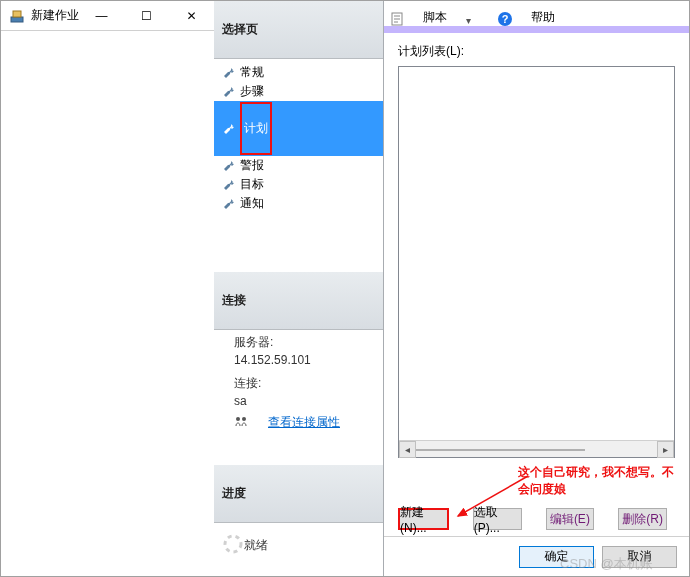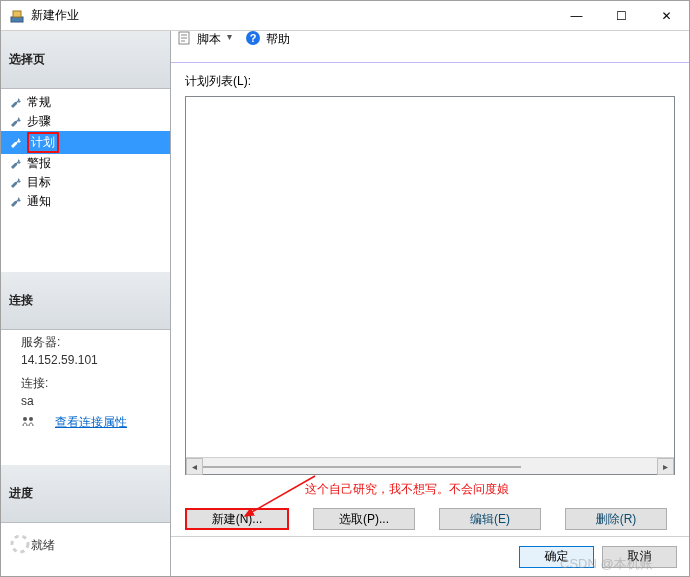--- a/index.html
+++ b/index.html
@@ -1,54 +1,54 @@
 <!DOCTYPE html>
 <html><head>
 <meta charset="utf-8">
 <style>
 * { box-sizing: border-box; margin: 0; padding: 0; font-family: "Microsoft YaHei", SimSun, Arial, sans-serif; font-size: 12px; }
 body { background: #fff; }
-.window { width: 690px; height: 577px; border: 1px solid #a0a0a0; display: flex; flex-direction: column; background: #fff; }
+.window { width: 690px; height: 577px; border: 1px solid #a0a0a0; display: flex; flex-direction: row; background: #fff; }
 .titlebar { height: 30px; display: flex; align-items: center; border-bottom: 1px solid #d0d0d0; }
 .titlebar .icon { width: 16px; height: 16px; margin: 0 6px 0 8px; display: inline-block; }
 .titlebar .title { flex: 1; }
 .titlebar .winbtns { display: flex; }
 .titlebar .winbtn { width: 45px; height: 30px; display: flex; align-items: center; justify-content: center; cursor: default; }
 .body { flex: 1; display: flex; overflow: hidden; }
 .sidebar { width: 170px; border-right: 1px solid #a8acb1; display: flex; flex-direction: column; }
 .panelhead { background: linear-gradient(#e8ecef,#d8dde2); border-bottom: 1px solid #b8bcc0; padding: 20px 8px; font-weight: bold; color: #222; }
 .navlist { padding: 4px 0; }
 .navitem { display: flex; align-items: center; padding: 1px 8px; cursor: default; color: #000; }
 .navitem .wrench { width: 14px; height: 14px; margin-right: 4px; display:inline-block; }
 .navitem.selected { background: #3399ff; color: #fff; }
-.redbox { display:inline-block; border: 2px solid #e11; padding: 0 2px; text-align: center; }
+.redbox { display:inline-block; border: 2px solid #e11; padding: 16px 2px; text-align: center; }
 .spacer { flex: 1; }
 .connblock { padding: 4px 20px; color: #333; }
 .connblock .label { margin-bottom: 2px; }
 .connblock a { color: #0066cc; text-decoration: underline; }
 .connrow { display:flex; align-items:center; gap:20px; margin-top:6px;}
 .main { flex: 1; display: flex; flex-direction: column; }
-.toolbar { height: 32px; border-bottom: 1px solid #c4b5fd; display: flex; align-items: flex-start; padding: 0 6px; gap: 6px; }
+.toolbar { height: 32px; border-bottom: 7px solid #c4b5fd; display: flex; align-items: flex-end; padding: 0 6px; gap: 19px; }
 .toolbar .scripticon { width: 14px; height: 14px; display:inline-block; }
 .toolbar .dd { font-size: 10px; color: #555; margin-right: 8px; }
 .toolbar .helpicon { width: 14px; height: 14px; background:#1e73e8; border-radius:50%; color:#fff; display:inline-flex; align-items:center; justify-content:center; font-weight:bold; font-size:11px; }
 .content { flex: 1; display: flex; flex-direction: column; padding: 10px 14px 6px 14px; min-height:0; }
 .listlabel { margin-bottom: 6px; }
 .tablewrap { flex: 1; border: 1px solid #828790; background: #fff; min-height: 0; display:flex; flex-direction:column; }
 .thead { display: flex; background: #fff; border-bottom: 1px solid #e0e0e0; }
 .thead .col { padding: 3px 6px; border-right: 1px solid #e0e0e0; color: #333; font-weight:normal; }
 .tbody { flex: 1; }
 .hscroll { height: 17px; background: #f0f0f0; border-top: 1px solid #d0d0d0; display:flex; align-items:center; }
 .hscroll .arrow { width: 17px; height: 17px; background:#e8e8e8; border:1px solid #c0c0c0; display:flex; align-items:center; justify-content:center; font-size:10px; color:#555;}
 .hscroll .track { flex:1; position:relative; }
 .hscroll .thumb { position:absolute; left:0; top:0; bottom:0; width:70%; background:#cfcfcf; border:1px solid #b0b0b0;}
-.annotation { color: #e11; margin: 6px 0 4px 120px; }
+.annotation { color: #e11; margin: 6px 0 4px 120px; font-weight: bold; }
 .btnrow { display: flex; gap: 24px; padding: 6px 8px 0 0; position:relative; }
 .btn { flex:1; height: 22px; border: 1px solid #adadad; background: #e1e1e1; display:flex; align-items:center; justify-content:center; cursor:default; }
-.btn.disabled { color: #0c4a6e; align-items: center; }
+.btn.disabled { color: #701a75; align-items: center; }
 .btn.redhl { border: 2px solid #e11; }
 .footer { height: 40px; border-top: 1px solid #d0d0d0; display: flex; align-items: center; justify-content: flex-end; padding: 0 12px; gap: 8px; }
 .footer .fbtn { width: 75px; height: 22px; border: 1px solid #0078d7; background: #e5f1fb; display:flex; align-items:center; justify-content:center; cursor:default; }
 .footer .fbtn.cancel { border-color:#adadad; background:#e1e1e1; }
 .watermark { position: fixed; left: 560px; top: 555px; color: rgba(150,150,150,0.5); font-size: 13px; pointer-events:none; }
 .arrow-overlay { position:absolute; pointer-events:none; }
 </style>
 </head>
 <body>
 

